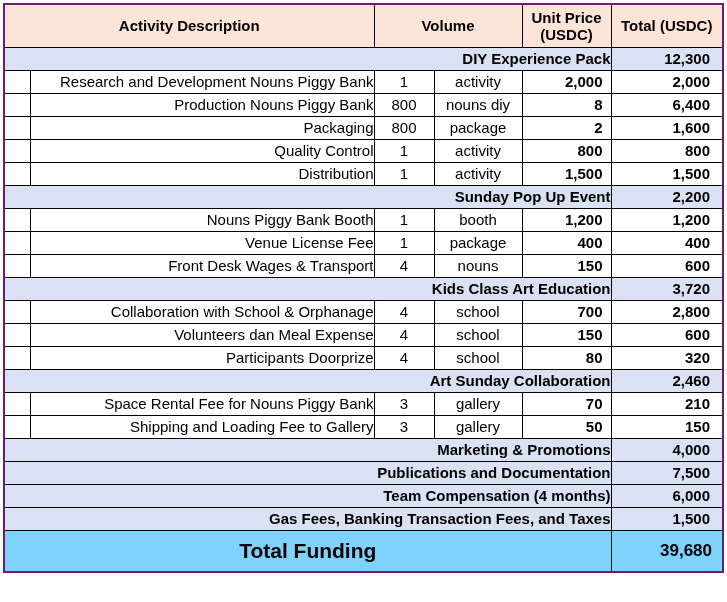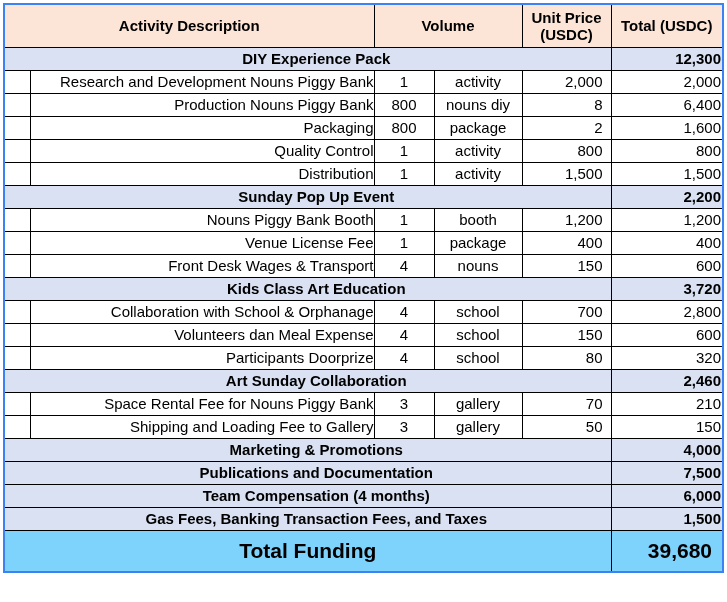--- a/index.html
+++ b/index.html
@@ -12,21 +12,21 @@
   .sheet {
     width: 727px;
     height: 602px;
     box-sizing: border-box;
     padding: 3px;
   }
   table.budget {
     border-collapse: collapse;
     table-layout: fixed;
     width: 720px;
-    border: 2px solid #3b82f6;
+    border: 2px solid #701a75;
   }
   col.c-indent { width: 26px; }
   col.c-desc   { width: 344px; }
   col.c-qty    { width: 60px; }
   col.c-unit   { width: 88px; }
   col.c-price  { width: 89px; }
   col.c-total  { width: 112px; }
 
   th, td {
     border: 1px solid #000000;
@@ -42,43 +42,43 @@
     height: 42px;
     text-align: center;
     white-space: normal;
   }
   tbody td { height: 22px; white-space: nowrap; }
 
   tr.section-row td {
     background: #D9E1F2;
     font-weight: bold;
   }
-  td.section-label { text-align: center; padding-left: 17px; }
+  td.section-label { text-align: right; padding-left: 17px; }
 
   td.indent-cell { background: #ffffff; }
   td.item-desc { text-align: right; padding-left: 4px; background: #ffffff; }
   td.qty  { text-align: center; background: #ffffff; }
   td.unit { text-align: center; background: #ffffff; }
-  td.num  { text-align: right; padding-right: 8px; background: #ffffff; }
-  td.total-cell { text-align: right; padding-right: 1px; }
+  td.num  { text-align: right; padding-right: 8px; background: #ffffff; font-weight: bold; }
+  td.total-cell { text-align: right; padding-right: 12px; }
   tr.section-row td.total-cell { background: #D9E1F2; }
 
   tfoot td {
     background: #7dd3fc;
     font-weight: bold;
     height: 40px;
   }
   td.footer-label {
     text-align: center;
     font-size: 21px;
   }
   td.footer-total {
     text-align: right;
     padding-right: 10px;
-    font-size: 21px;
+    font-size: 17px;
   }
 </style>
 </head>
 <body>
 
 <div class="sheet">
   <table class="budget">
     <colgroup>
       <col class="c-indent">
       <col class="c-desc">

